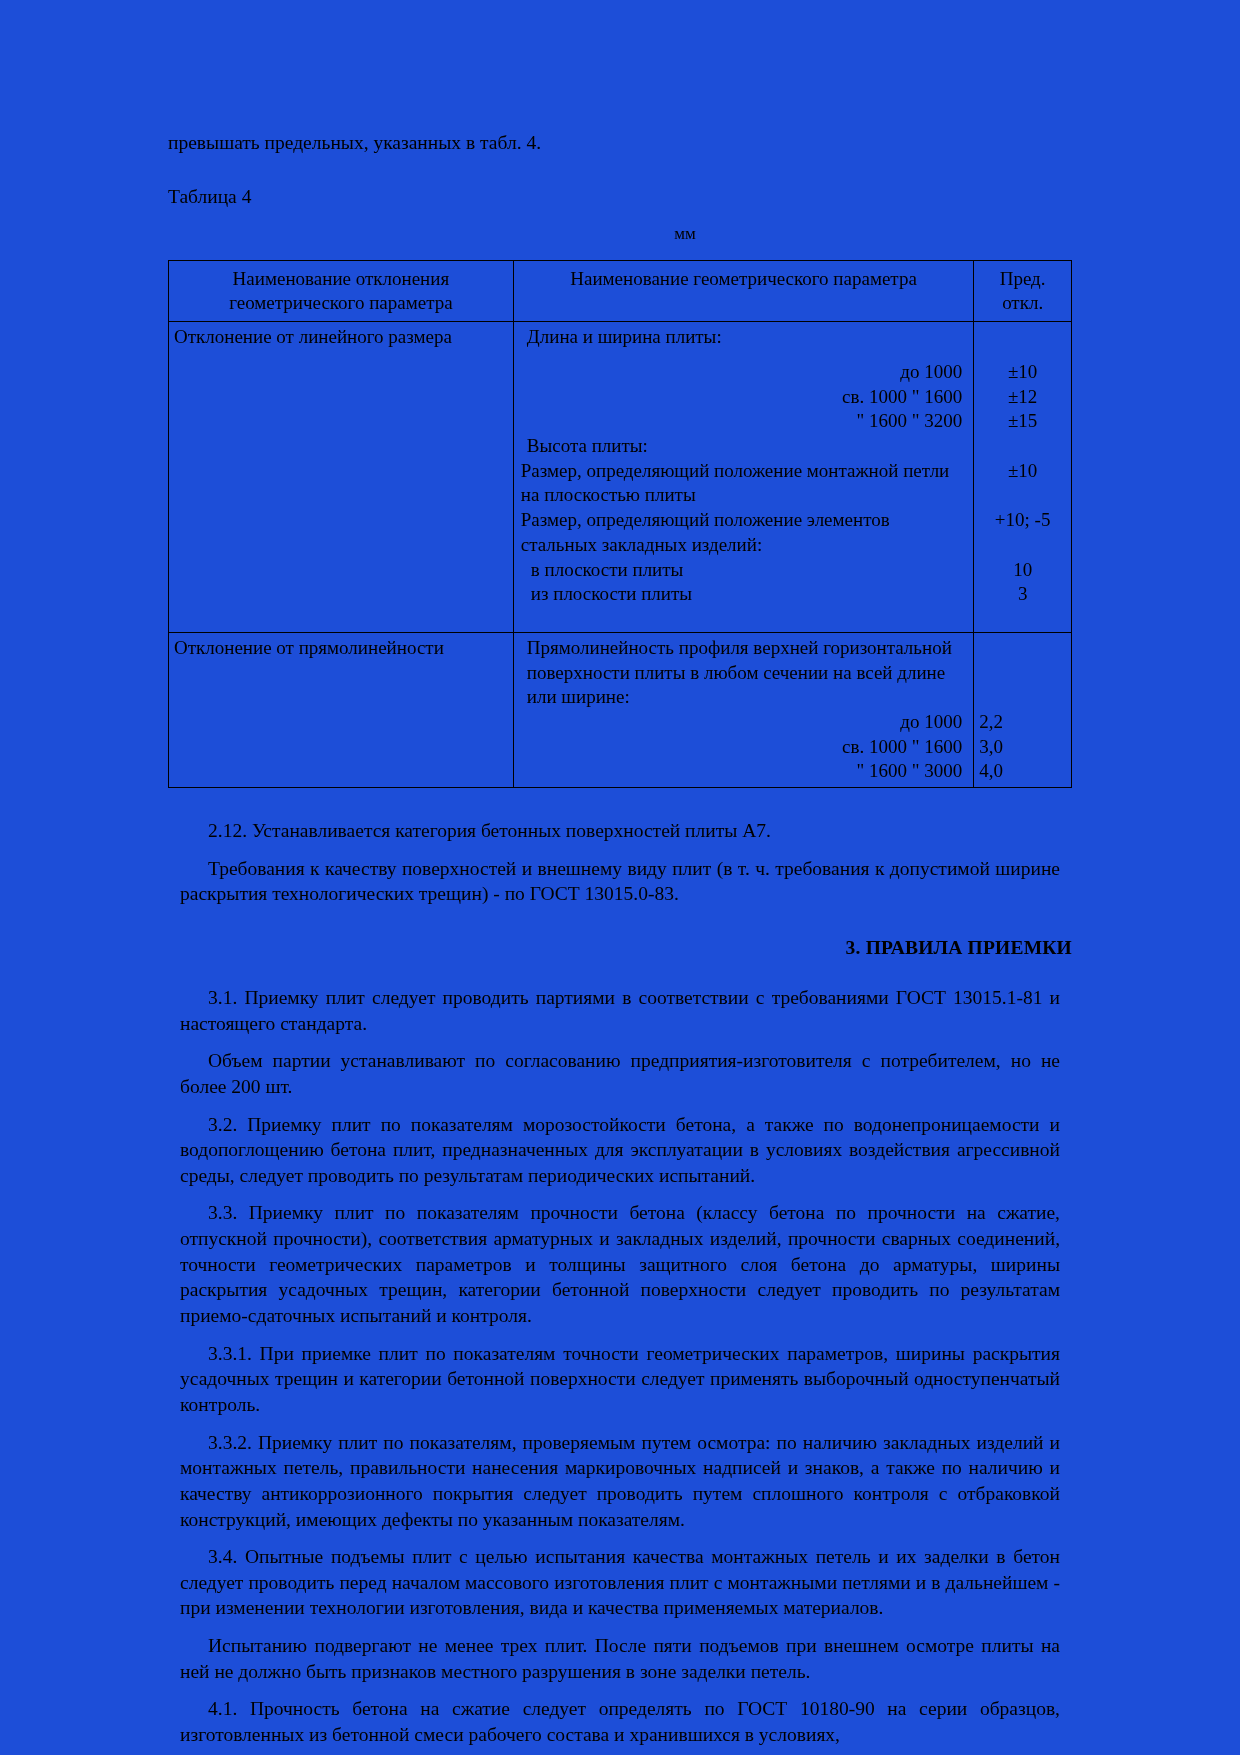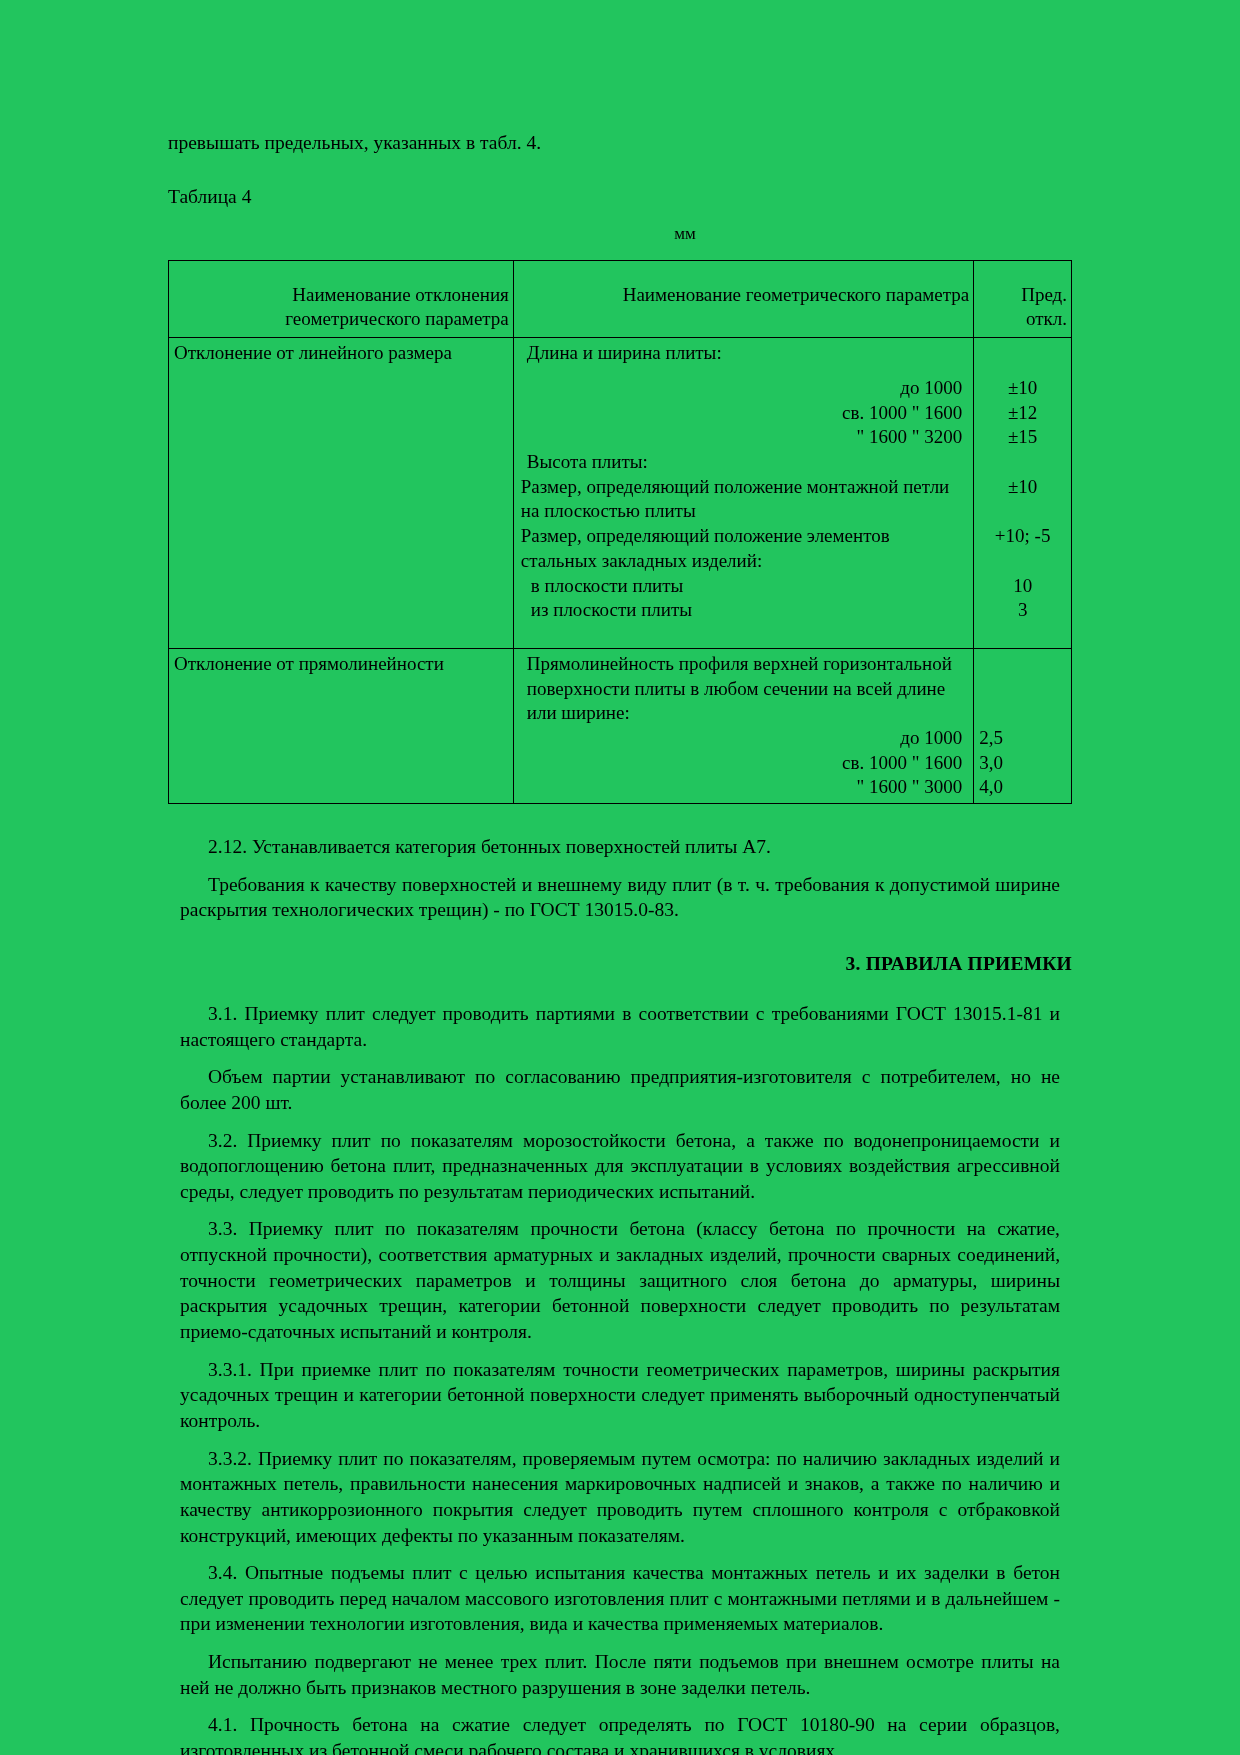--- a/index.html
+++ b/index.html
@@ -8,21 +8,21 @@
     background: #ffffff;
   }
   body {
     font-family: "Liberation Serif", "DejaVu Serif", serif;
     color: #000000;
   }
   #page {
     position: relative;
     width: 1240px;
     height: 1755px;
-    background: #22c55e;
+    background: #1d4ed8;
     box-sizing: border-box;
     padding: 130px 168px 0 168px;
     overflow: hidden;
   }
   .intro-line {
     font-size: 19.5px;
     line-height: 1.32;
     margin: 0 0 30px 0;
   }
   .table-caption {
@@ -43,22 +43,22 @@
     font-size: 19px;
     line-height: 1.3;
   }
   table.gost td, table.gost th {
     border: 1.6px solid #000;
     vertical-align: top;
     padding: 3px 5px 3px 5px;
     font-weight: normal;
   }
   table.gost th.hdr {
-    text-align: right;
-    padding: 22px 4px 6px 4px;
+    text-align: center;
+    padding: 6px 4px 6px 4px;
     line-height: 1.28;
   }
   col.c1 { width: 307px; }
   col.c2 { width: 410px; }
   col.c3 { width: 87px; }
 
   .lbl { padding-left: 2px; }
   .lbl-ind { padding-left: 8px; }
   .lbl-ind2 { padding-left: 12px; }
   .right { text-align: right; padding-right: 6px; }
@@ -152,21 +152,21 @@
         <td>
           <div class="lbl-ind">Прямолинейность профиля верхней горизонтальной поверхности плиты в любом сечении на всей длине или ширине:</div>
           <div class="right">до 1000</div>
           <div class="right">св. 1000 "  1600</div>
           <div class="right">"   1600 "  3000</div>
         </td>
         <td class="left-val">
           <div>&nbsp;</div>
           <div>&nbsp;</div>
           <div>&nbsp;</div>
-          <div>2,5</div>
+          <div>2,2</div>
           <div>3,0</div>
           <div>4,0</div>
         </td>
       </tr>
     </tbody>
   </table>
 
   <div class="gap-after-table"></div>
 
   <p class="body-text p-ind">2.12. Устанавливается категория бетонных поверхностей плиты А7.</p>

